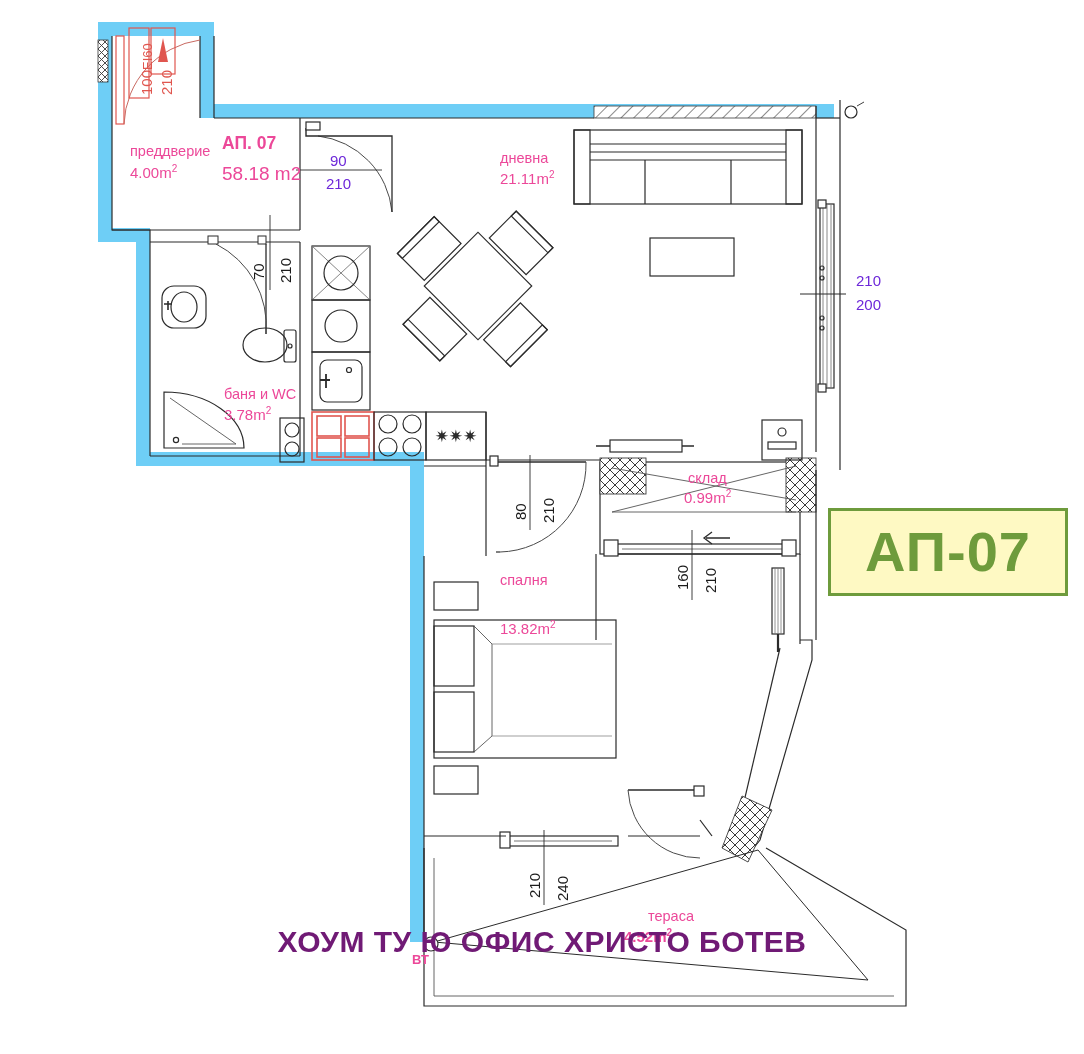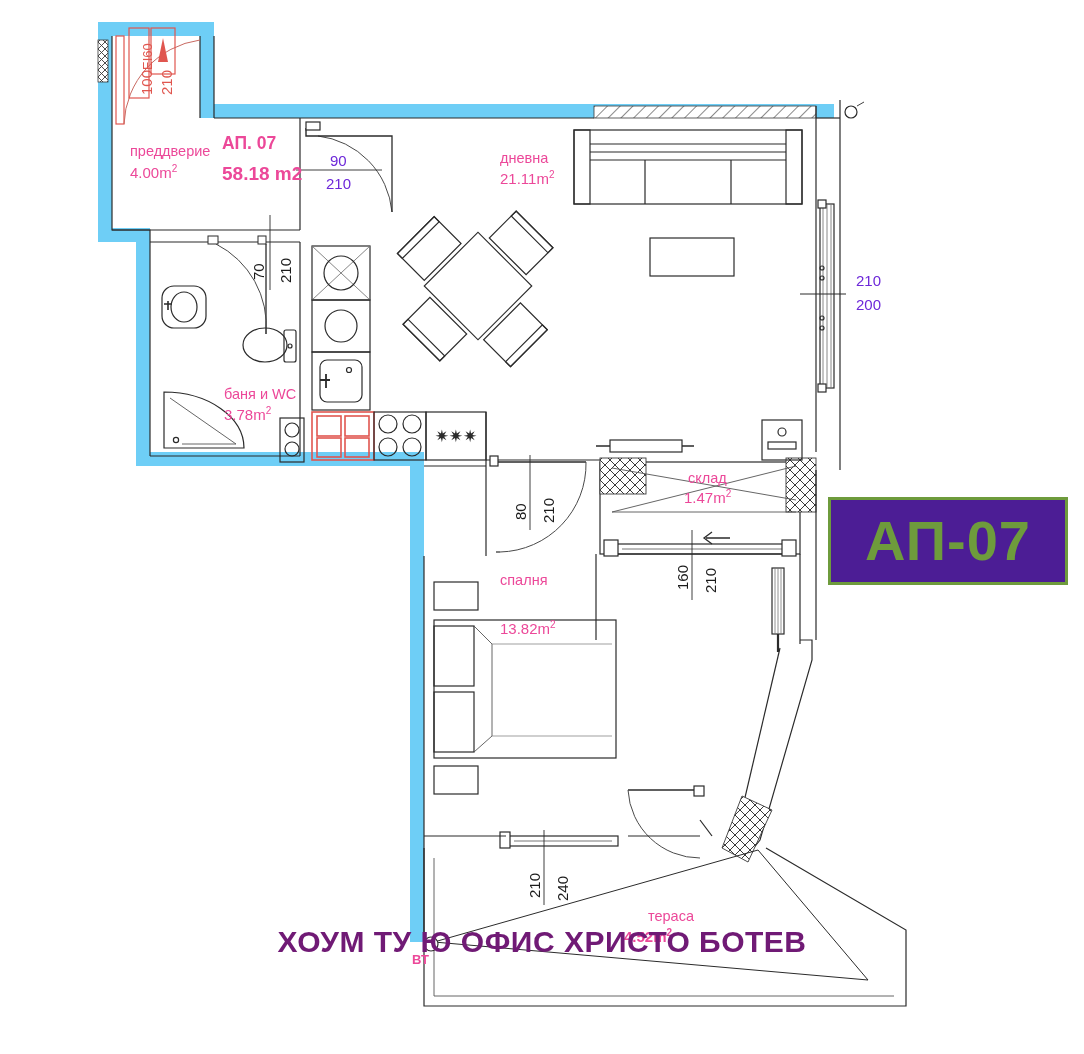--- a/index.html
+++ b/index.html
@@ -11,30 +11,30 @@
   }
   #stage{position:absolute; left:0; top:0; width:1084px; height:1054px;}
   svg#plan{position:absolute; left:0; top:0; width:1084px; height:1054px;}
 
   
   .lbl{position:absolute; color:#ec4899; white-space:nowrap; line-height:1.18;}
   .room-name{font-size:14.5px;}
   .room-area{font-size:15px; font-weight:700;}
   .room-area .sup{font-size:10px; vertical-align:super;}
   .ap-title{font-size:17.5px; font-weight:700;}
-  .ap-area{font-size:19px; font-weight:700;}
+  .ap-area{font-size:19px; font-weight:400;}
   .dim{font-size:15px; color:#6d28d9;}
   .dim-v{font-size:15px; color:#1b1b1b; transform:rotate(-90deg); transform-origin:0 0;}
   .dim-red{color:#e0564f;}
   .vt{font-size:13px; font-weight:700;}
 
   
   #ap-badge{
-    position:absolute; left:828px; top:497px; width:234px; height:82px;
-    border:3px solid #6e9b3c; background:#4c1d95;
+    position:absolute; left:828px; top:508px; width:234px; height:82px;
+    border:3px solid #6e9b3c; background:#fef9c3;
     display:flex; align-items:center; justify-content:center;
   }
   #ap-badge span{
     font-size:56px; font-weight:700; color:#6e9b3c;
     letter-spacing:1px; line-height:1;
   }
 
   
   #wm-center{
     position:absolute; left:272px; top:468px; width:560px; height:130px;
@@ -386,21 +386,21 @@
   </div>
 
   <div class="lbl dim" style="left:856px; top:272px;">210</div>
   <div class="lbl dim" style="left:856px; top:296px;">200</div>
 
   <div class="lbl dim-v dim" style="left:512px; top:520px;">80</div>
   <div class="lbl dim-v dim" style="left:540px; top:523px;">210</div>
 
   <div class="lbl room-name" style="left:688px; top:470px;">склад</div>
   <div class="lbl room-area" style="left:684px; top:488px; font-weight:400;">
-    <span>1.47</span><span>m</span><span class="sup">2</span>
+    <span>0.99</span><span>m</span><span class="sup">2</span>
   </div>
 
   <div class="lbl dim-v dim" style="left:674px; top:590px;">160</div>
   <div class="lbl dim-v dim" style="left:702px; top:593px;">210</div>
 
   <div class="lbl room-name" style="left:500px; top:572px;">спалня</div>
   <div class="lbl room-area" style="left:500px; top:591px; font-weight:400;margin-top:28px;">
     <span>13.82</span><span>m</span><span class="sup">2</span>
   </div>
 

